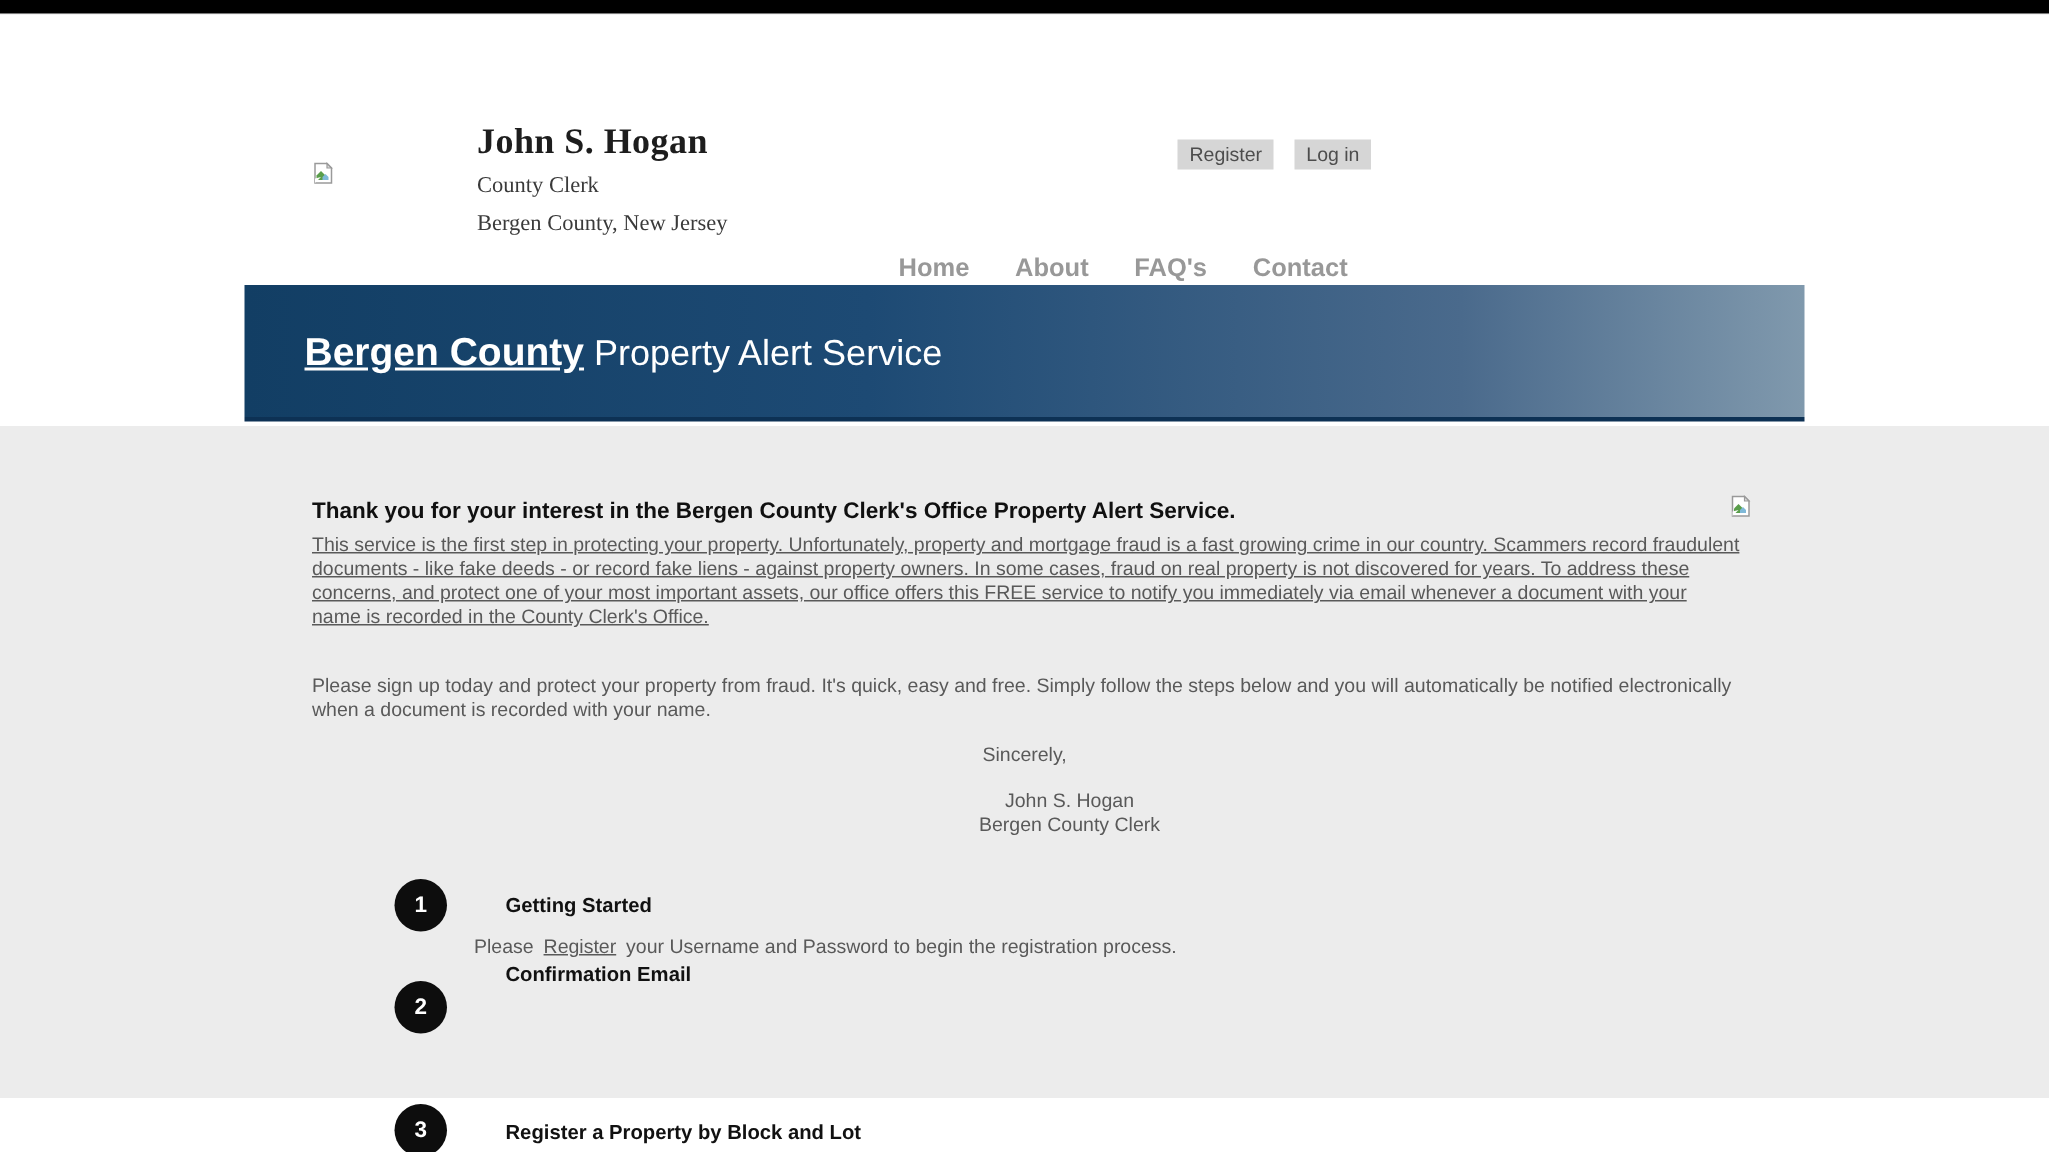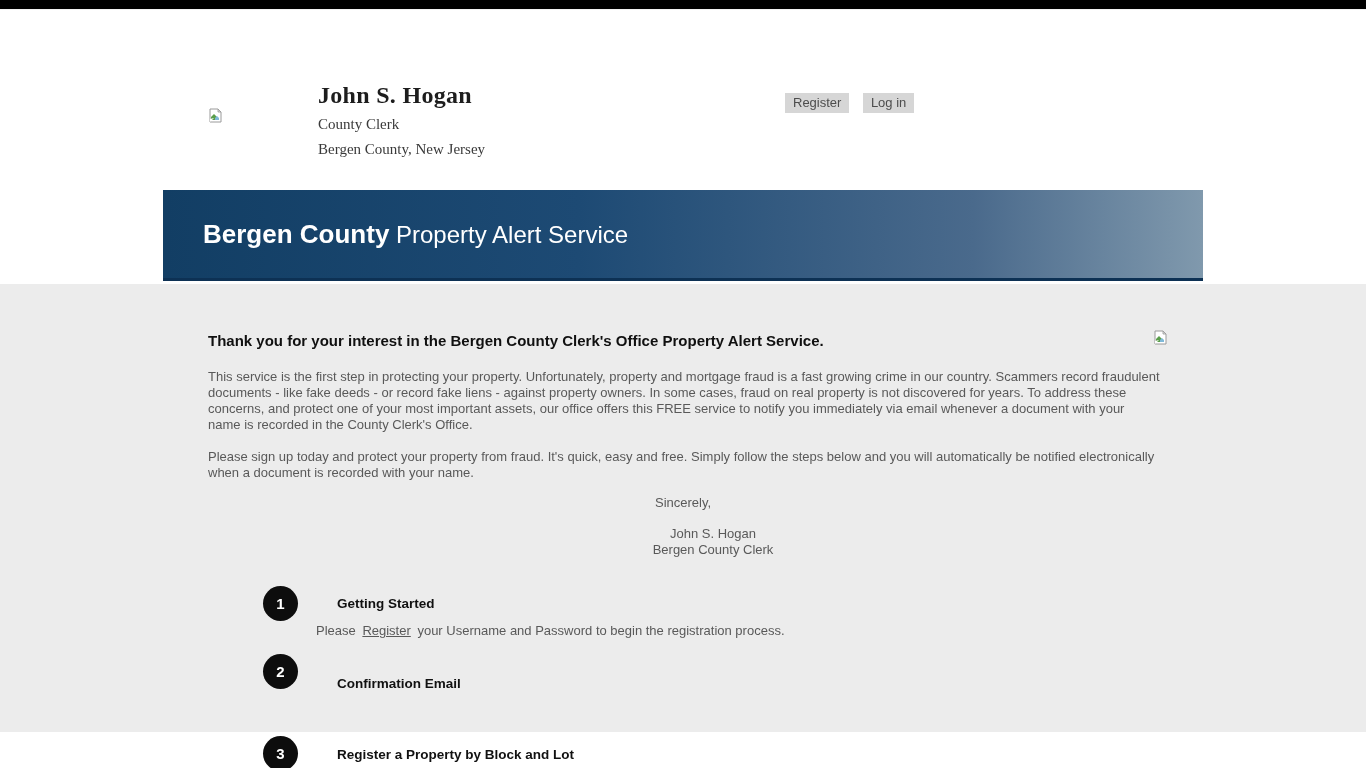--- a/index.html
+++ b/index.html
@@ -19,41 +19,41 @@
   .auth { position: absolute; left: 785px; top: 83px; }
   .auth a { display: inline-block; background: #d6d6d6; color: #4d4d4d; font-size: 13px; padding: 2px 8px 3px 8px; text-decoration: none; margin-right: 9px; }
   .nav { position: absolute; left: 599px; top: 159px; }
   .nav a { display: inline-block; color: #989898; font-size: 17px; font-weight: bold; text-decoration: none; margin-right: 26px; }
 
   
   .banner { position: absolute; left: 163px; top: 190px; width: 1040px; height: 91px;
             background: linear-gradient(to right, #123e64 0%, #1d4a74 40%, #4a6a8c 78%, #8099ad 100%);
             border-bottom: 3px solid #0d3154; display: flex; align-items: center; padding-left: 40px; }
   .banner-title { color: #ffffff; font-size: 24px; }
-  .banner-title .bold { font-weight: bold; font-size: 26px; }
+  .banner-title .bold { font-weight: bold; font-size: 26px; text-decoration: underline; }
 
   
   .content { position: absolute; top: 284px; left: 0; width: 1366px; height: 448px; background: #ececec; }
   .content .abs { position: absolute; }
   .heading { left: 208px; top: 48px; width: 800px; font-size: 15px; font-weight: bold; color: #101010; }
   .broken-2 { left: 1152px; top: 46px; width: 16px; height: 16px; }
   .para { left: 208px; width: 952px; font-size: 13px; line-height: 16px; color: #595959; }
-  .p1 { top: 85px; }
+  .p1 { top: 71px; text-decoration: underline; }
   .p2 { top: 165px; }
   .sincerely { left: 655px; top: 211px; font-size: 13px; color: #595959; }
   .signature { left: 563px; top: 242px; width: 300px; text-align: center; font-size: 13px; line-height: 16px; color: #595959; }
 
   .step-badge { width: 35px; height: 35px; border-radius: 50%; background: #0d0d0d; color: #ffffff;
                 font-size: 15px; font-weight: bold; display: flex; align-items: center; justify-content: center; }
   .badge-1 { left: 263px; top: 302px; }
   .badge-2 { left: 263px; top: 370px; }
   .badge-3 { left: 263px; top: 452px; }
   .step-title { font-size: 13.5px; font-weight: bold; color: #111111; margin-left: 28px; }
   .title-1 { left: 309px; top: 312px; }
-  .title-2 { left: 309px; top: 392px; text-align: center; }
+  .title-2 { left: 309px; top: 358px; text-align: center; }
   .title-3 { left: 309px; top: 463px; }
   .step-text { font-size: 13px; line-height: 16px; color: #595959; }
   .text-1 { left: 316px; top: 339px; width: 860px; }
   .text-2 { left: 316px; top: 407px; width: 840px; }
   .register-link { color: #595959; text-decoration: underline; padding: 0 3px; }
 </style>
 </head>
 <body>
 
 <div class="page">
@@ -76,20 +76,26 @@
       <div class="clerk-name">John S. Hogan</div>
       <div class="clerk-sub">County Clerk</div>
       <div class="clerk-sub">Bergen County, New Jersey</div>
     </div>
 
     <div class="auth">
       <a href="#">Register</a>
       <a href="#">Log in</a>
     </div>
 
+    <div class="nav">
+      <a href="#">Home</a>
+      <a href="#">About</a>
+      <a href="#">FAQ's</a>
+      <a href="#">Contact</a>
+    </div>
 
   </div>
 
   <div class="banner">
     <div class="banner-title"><span class="bold">Bergen County</span><span> Property Alert Service</span></div>
   </div>
 
   <div class="content">
 
     <div class="abs heading">Thank you for your interest in the Bergen County Clerk's Office Property Alert Service.</div>

